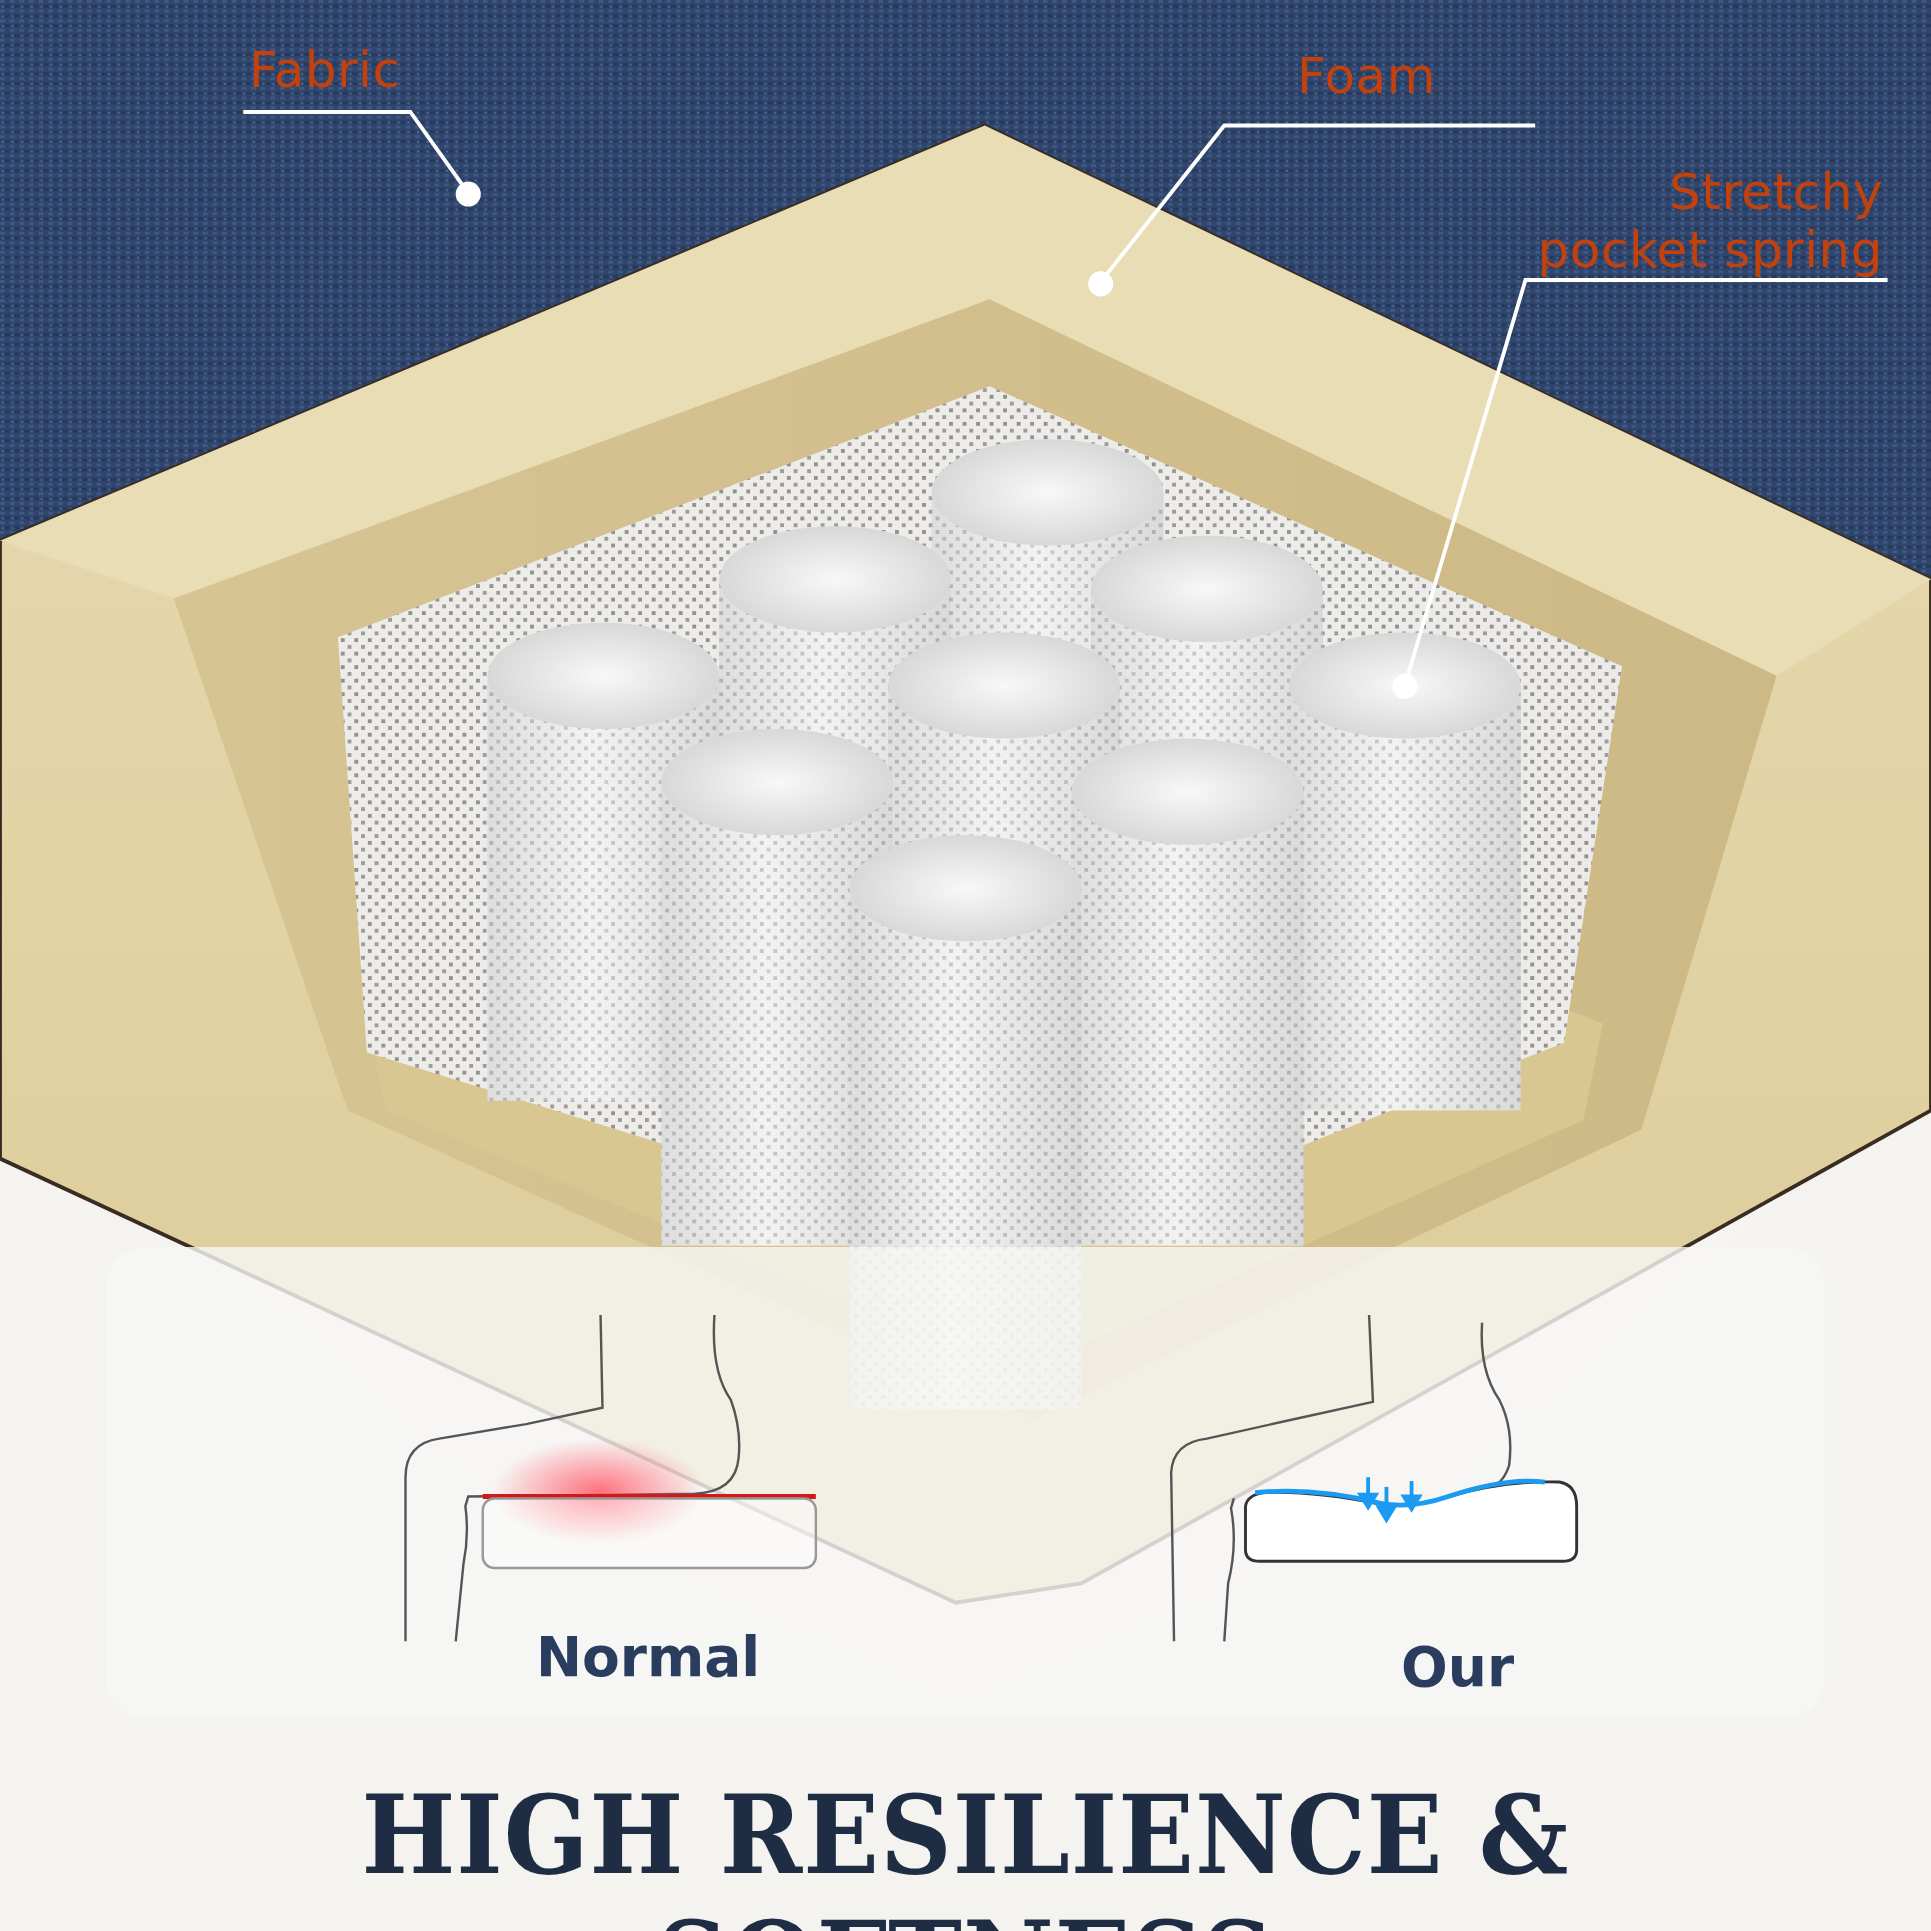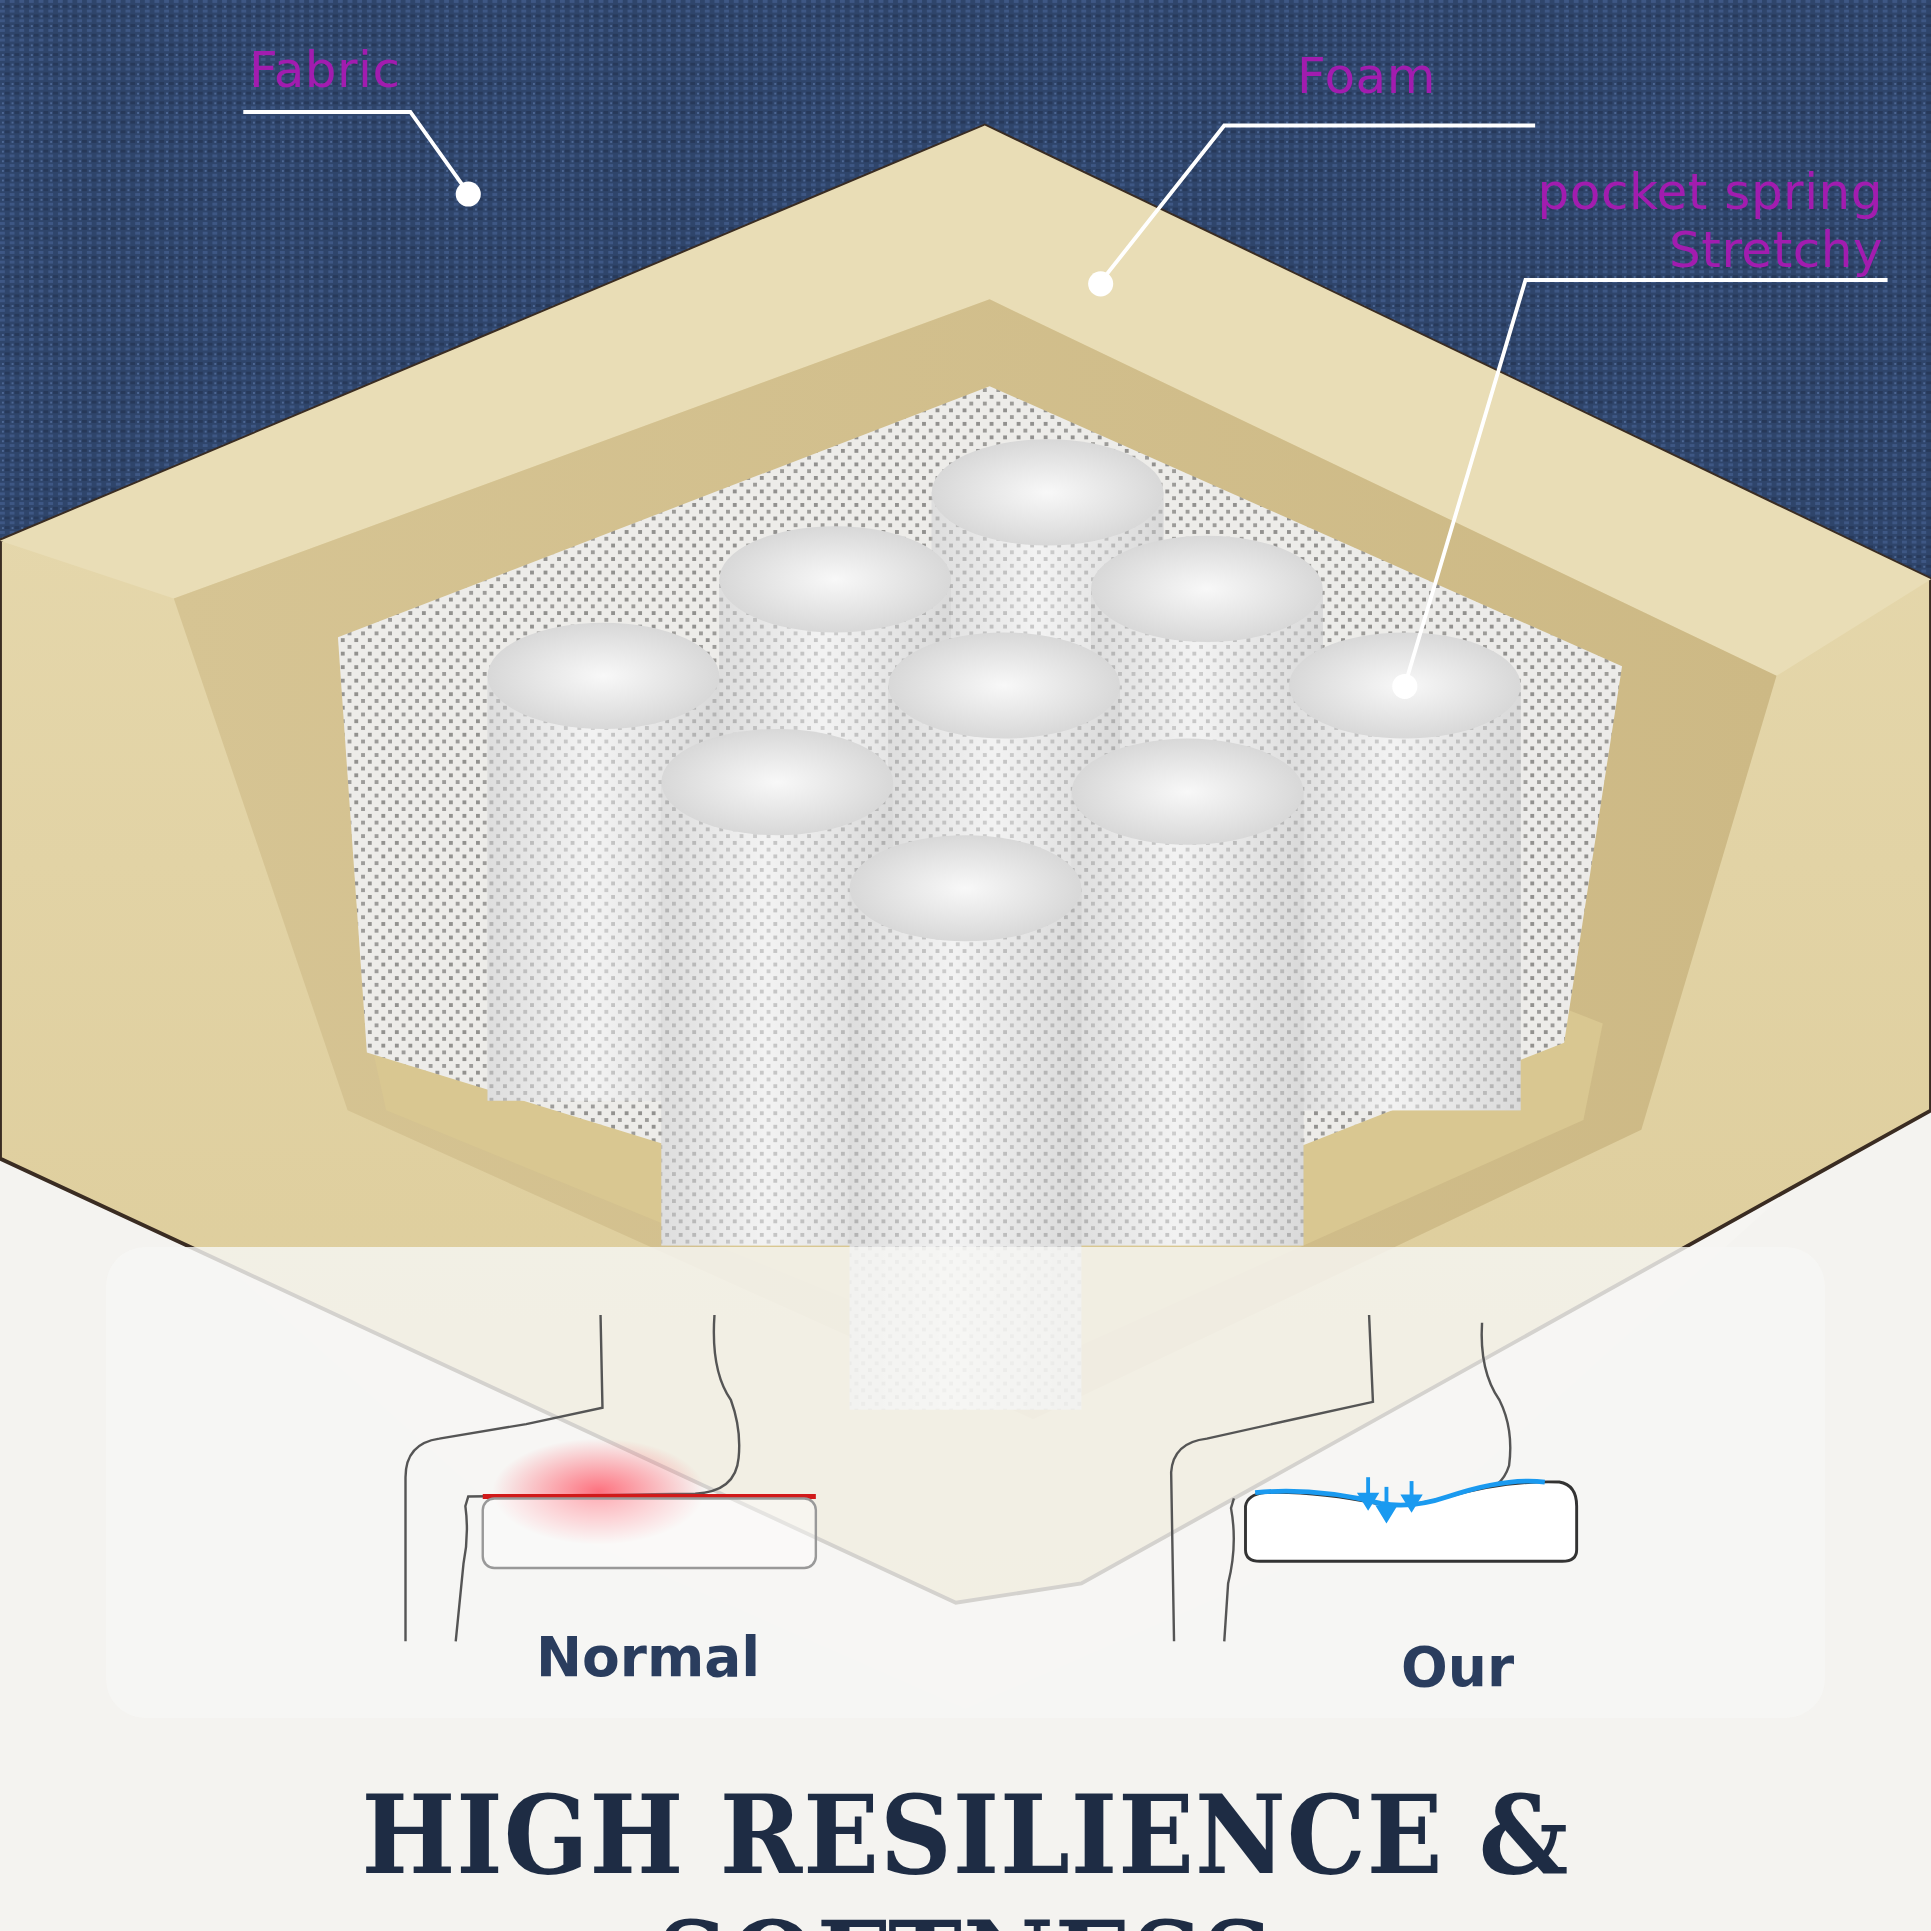--- a/index.html
+++ b/index.html
@@ -1,18 +1,18 @@
 <!DOCTYPE html>
 <html><head>
 <meta charset="utf-8">
 <style>
   html, body { margin: 0; padding: 0; }
   body { width: 1931px; height: 1931px; position: relative; overflow: hidden; background: #f6f5f2; font-family: "DejaVu Sans", sans-serif; }
   .scene { position: absolute; left: 0; top: 0; width: 1931px; height: 1931px; }
-  .label { position: absolute; color: #a21caf; font-family: "DejaVu Sans", sans-serif; font-size: 50px; line-height: 1.15; letter-spacing: 0.5px; }
+  .label { position: absolute; color: #c2410c; font-family: "DejaVu Sans", sans-serif; font-size: 50px; line-height: 1.15; letter-spacing: 0.5px; }
   .label.right { text-align: right; }
   .panel { position: absolute; left: 106px; top: 1247px; width: 1719px; height: 471px; border-radius: 39px; background: rgba(246,246,244,0.82); }
   .cmp-label { position: absolute; color: #2a3d5e; font-family: "DejaVu Sans", sans-serif; font-weight: bold; font-size: 55px; }
   .headline { position: absolute; left: 0; width: 1931px; top: 1772px; text-align: center; color: #1e2c44; font-family: "DejaVu Serif", serif; font-weight: bold; font-size: 108px; letter-spacing: 1px; transform: scaleX(0.92); }
 </style>
 </head>
 <body>
 
 <svg class="scene" viewBox="0 0 2000 2000" xmlns="http://www.w3.org/2000/svg">
   <defs>
@@ -118,22 +118,22 @@
     <polyline points="1955,290 1580,290 1455,710"></polyline>
   </g>
   <circle cx="485" cy="201" r="13" fill="#ffffff"></circle>
   <circle cx="1140" cy="294" r="13" fill="#ffffff"></circle>
   <circle cx="1455" cy="711" r="13" fill="#ffffff"></circle>
 </svg>
 
 <div class="label" style="left:249px; top:42px;">Fabric</div>
 <div class="label" style="left:1297px; top:48px;">Foam</div>
 <div class="label right" style="right:48px; top:164px;">
+  <div>Stretchy</div>
   <div>pocket spring</div>
-  <div>Stretchy</div>
 </div>
 
 <div class="panel"></div>
 
 <svg class="scene" viewBox="0 0 2000 2000" xmlns="http://www.w3.org/2000/svg" style="pointer-events:none;">
 
   <g>
     <path d="M622,1362 L624,1458 L545,1475 L455,1490 Q420,1495 420,1530 L420,1700" fill="none" stroke="#555" stroke-width="2.5"></path>
     <path d="M740,1362 Q736,1420 757,1450 Q768,1480 765,1510 Q762,1545 720,1547 L485,1550 L482,1560 Q486,1590 480,1620 L472,1700" fill="none" stroke="#555" stroke-width="2.5"></path>
     <ellipse cx="620" cy="1545" rx="110" ry="55" fill="url(#redGlow)"></ellipse>

